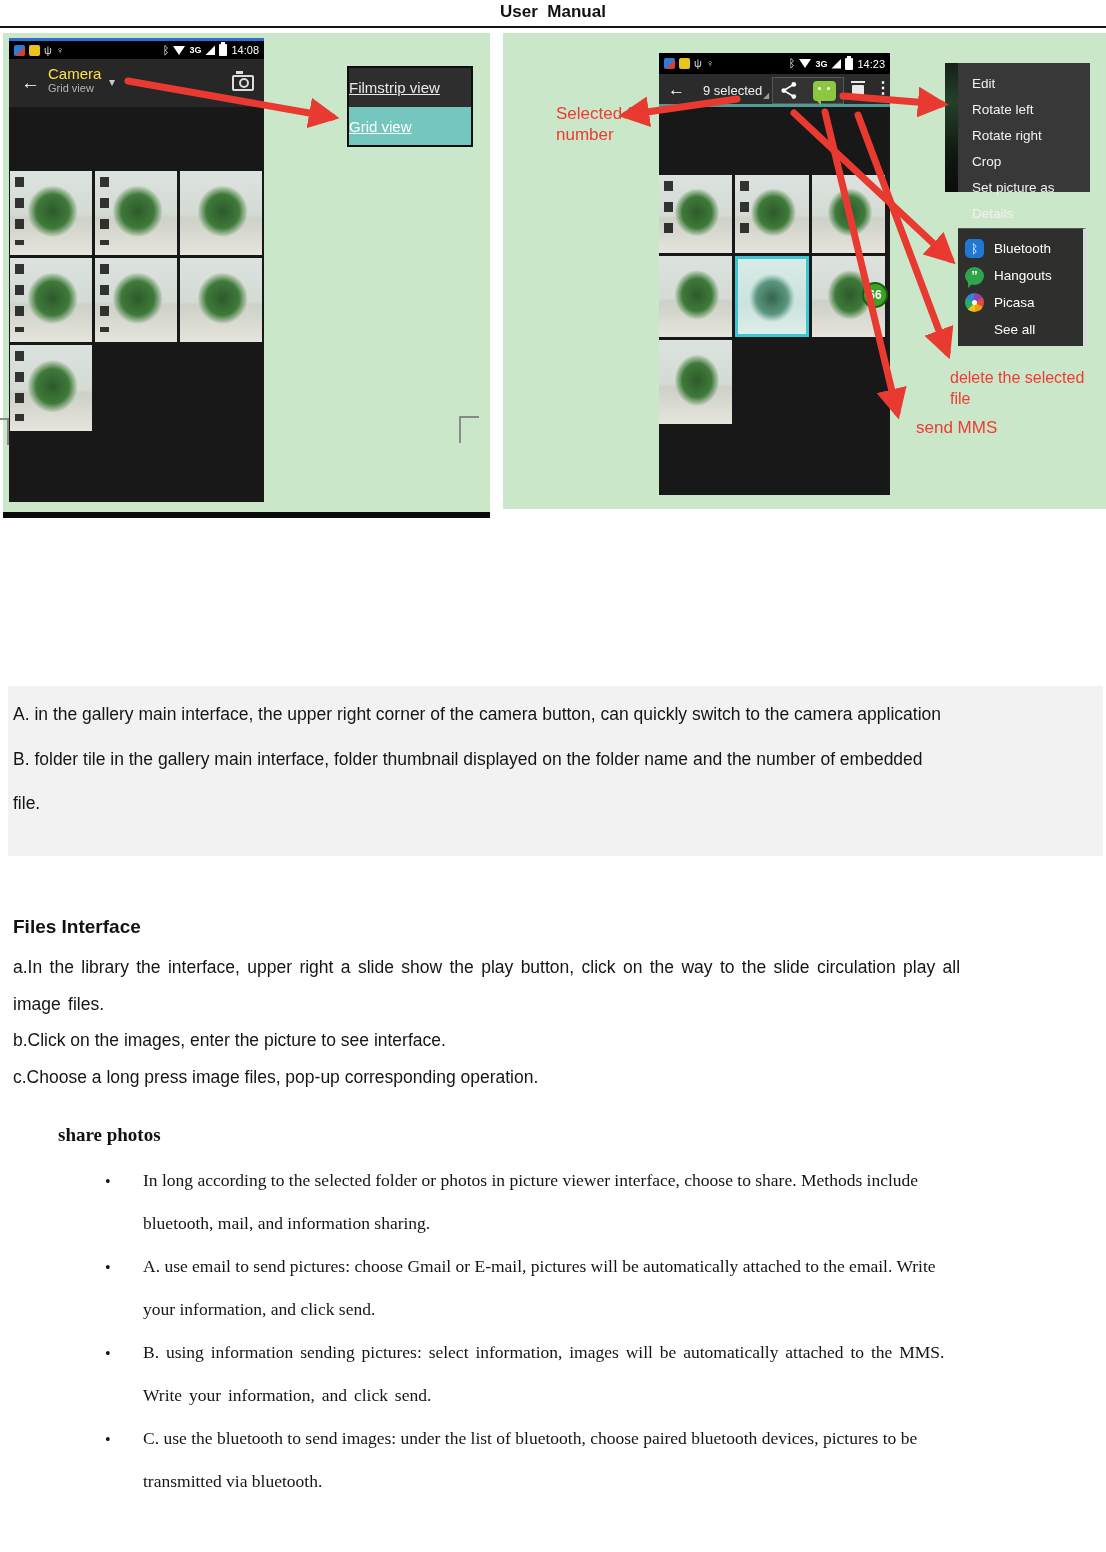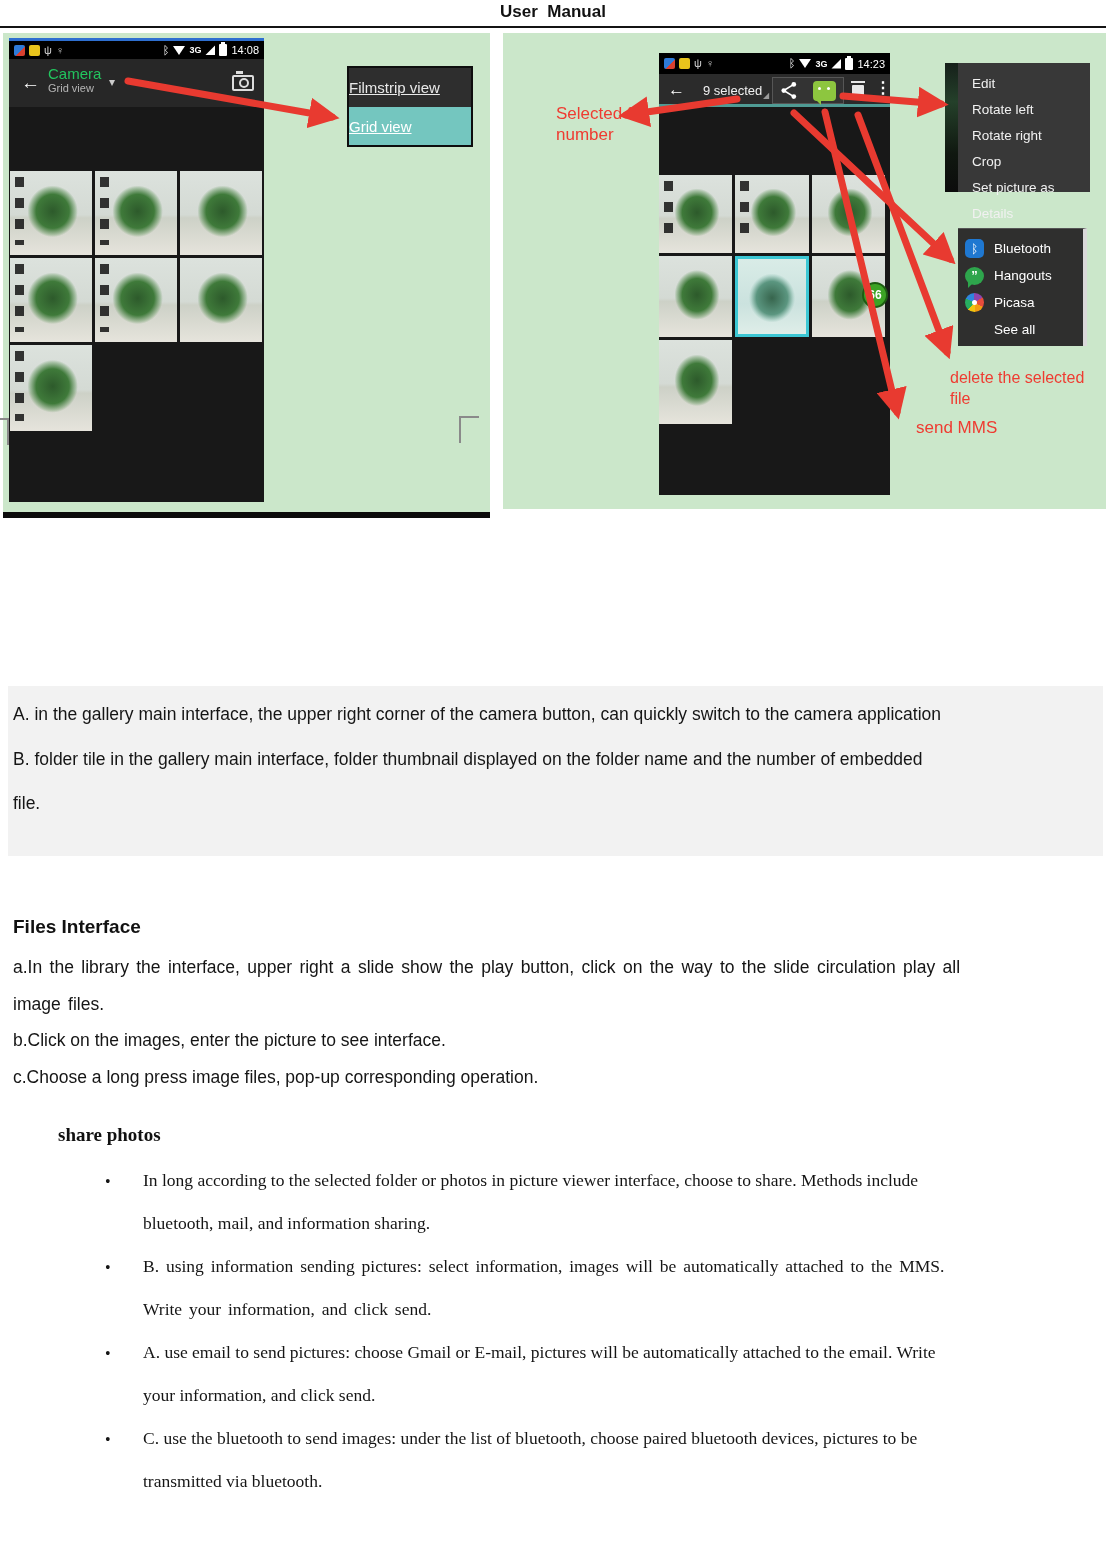--- a/index.html
+++ b/index.html
@@ -42,21 +42,21 @@
   .batt { width:8px; height:12px; background:#fff; border-radius:1px; position:relative; }
   .batt::before { content:""; position:absolute; top:-2px; left:2px; width:4px; height:2px; background:#fff; }
 
   .actionbar-l { height:48px; background:#272727; position:relative; color:#eee; }
   .actionbar-r { height:33px; background:#2b2b2b; position:relative; color:#eee;
     border-bottom:3px solid #4f9b94; }
   .back { position:absolute; color:#fff; font-size:19px; line-height:19px; }
   .phone-left  .back { left:12px; top:14px; }
   .phone-right .back { left:9px;  top:6px; font-size:17px; }
   .ab-title { position:absolute; left:39px; top:7px; }
-  .ab-title .t1 { font-size:15px; color:#22c55e; line-height:16px; }
+  .ab-title .t1 { font-size:15px; color:#fde047; line-height:16px; }
   .ab-title .t2 { font-size:11px; color:#b5b5b5; line-height:12px; }
   .dd-caret { position:absolute; left:100px; top:16px; color:#ccc; font-size:12px; }
   .cam { position:absolute; right:10px; top:16px; width:22px; height:16px;
     border:2px solid #ddd; border-radius:2px; }
   .cam::before { content:""; position:absolute; top:1px; left:5px; width:6px; height:6px;
     border:2px solid #ddd; border-radius:50%; }
   .cam::after { content:""; position:absolute; top:-6px; left:2px; width:7px; height:3px; background:#ddd; }
 
   .sel-label { position:absolute; left:44px; top:9px; font-size:13px; color:#f0f0f0; }
   .sel-caret { position:absolute; left:104px; top:17px; font-size:8px; color:#9a9a9a; }
@@ -309,24 +309,24 @@
 image files.</p>
     <p class="pre">b.Click on the images, enter the picture to see interface.</p>
     <p class="pre">c.Choose a long press image files, pop-up corresponding operation.</p>
   </div>
 
   <div class="sec sec-share">
     <h3>share photos</h3>
     <ul>
       <li class="pre">In long according to the selected folder or photos in picture viewer interface, choose to share. Methods include
 bluetooth, mail, and information sharing.</li>
+      <li class="pre">A. use email to send pictures: choose Gmail or E-mail, pictures will be automatically attached to the email. Write
+your information, and click send.</li>
       <li class="pre spread">B. using information sending pictures: select information, images will be automatically attached to the MMS.
 Write your information, and click send.</li>
-      <li class="pre">A. use email to send pictures: choose Gmail or E-mail, pictures will be automatically attached to the email. Write
-your information, and click send.</li>
       <li class="pre">C. use the bluetooth to send images: under the list of bluetooth, choose paired bluetooth devices, pictures to be
 transmitted via bluetooth.</li>
     </ul>
   </div>
 
   <div class="page-num">31</div>
 
 </div>
 
 </body></html>

